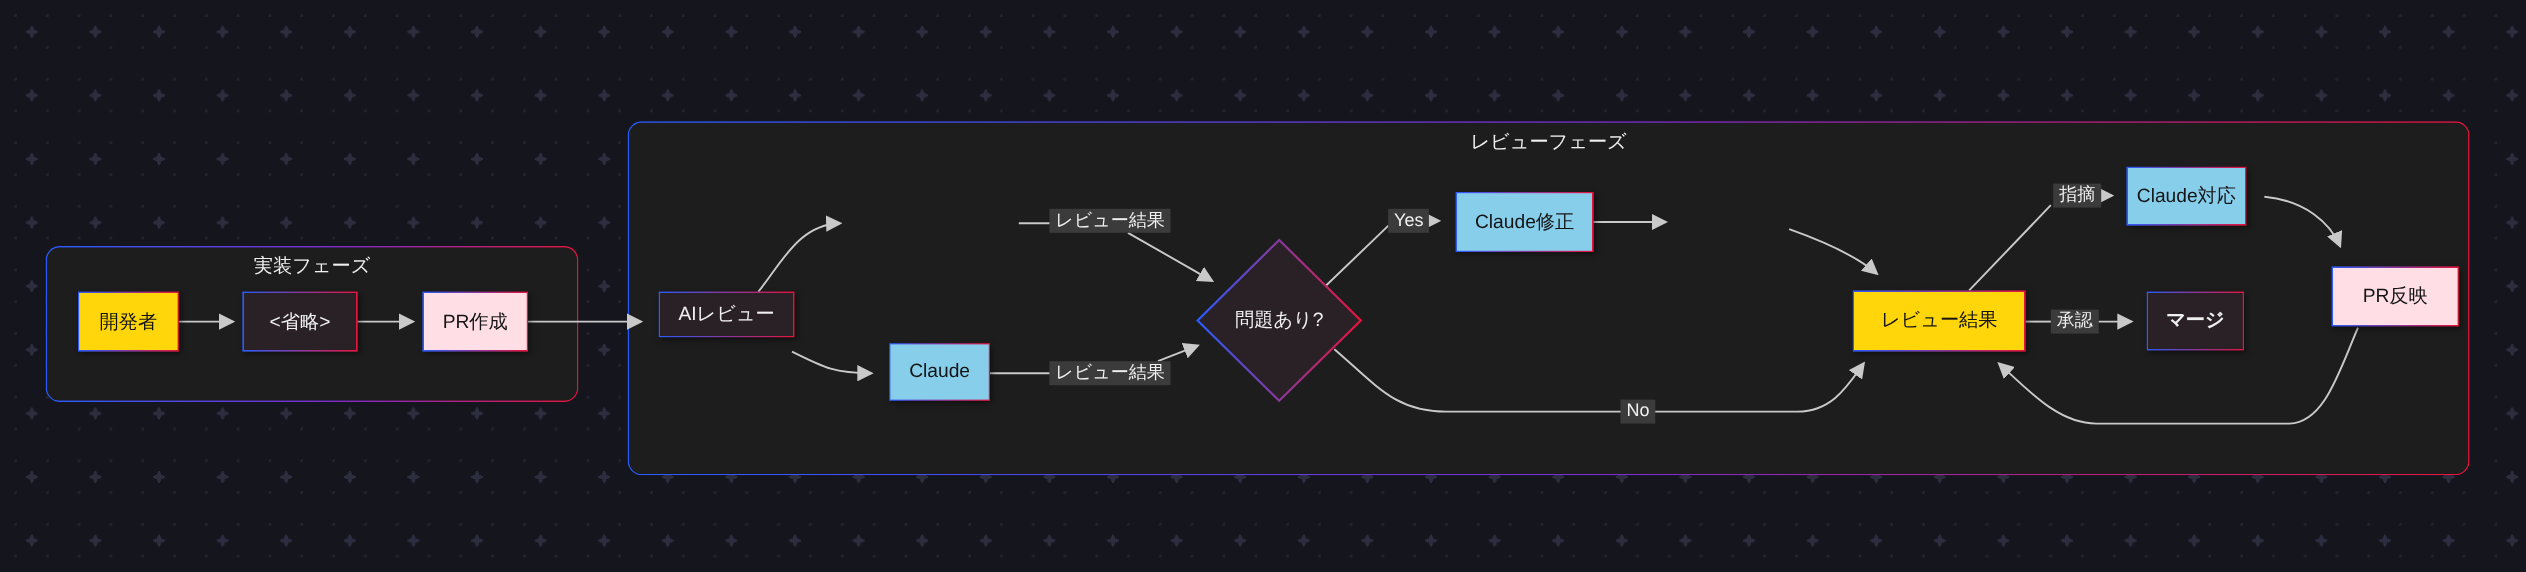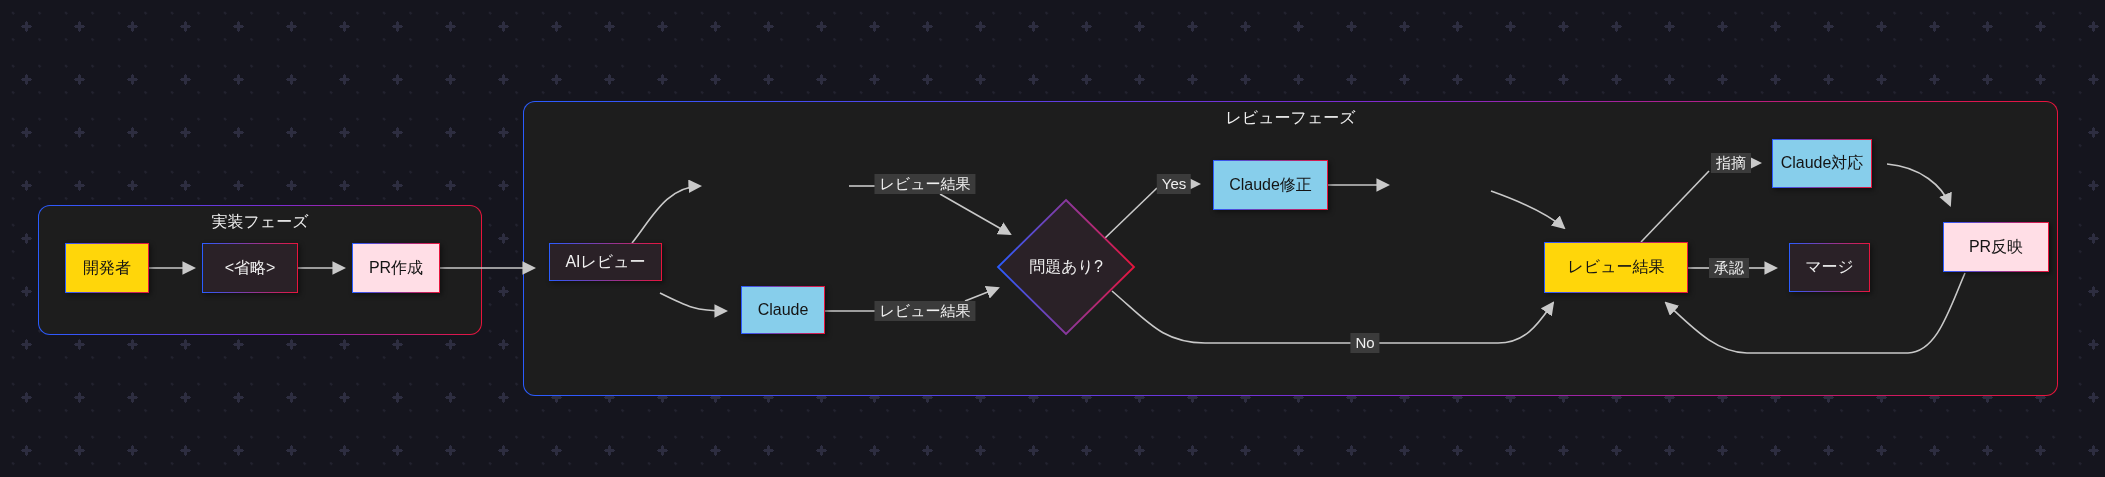--- a/index.html
+++ b/index.html
@@ -130,21 +130,21 @@
   <div class="diamond-label" style="left:1066px;top:267px;">問題あり?</div>
   <div class="node blue" style="left:1213px;top:160px;width:115px;height:50px;">
       <span>Claude修正</span>
     </div>
   <div class="node yellow" style="left:1544px;top:242px;width:144px;height:51px;">
       <span>レビュー結果</span>
     </div>
   <div class="node blue" style="left:1772px;top:139px;width:100px;height:49px;">
       <span>Claude対応</span>
     </div>
-  <div class="node dark" style="left:1789px;top:243px;width:81px;height:49px;">
+  <div class="node dark" style="left:1789px;top:243px;width:81px;height:49px;font-weight:bold;">
       <span>マージ</span>
     </div>
   <div class="node pink" style="left:1943px;top:222px;width:106px;height:50px;">
       <span>PR反映</span>
     </div>
 
   <div class="edge-label" style="left:925px;top:184px;">レビュー結果</div>
   <div class="edge-label" style="left:925px;top:311px;">レビュー結果</div>
   <div class="edge-label" style="left:1174px;top:184px;">Yes</div>
   <div class="edge-label" style="left:1365px;top:343px;">No</div>

